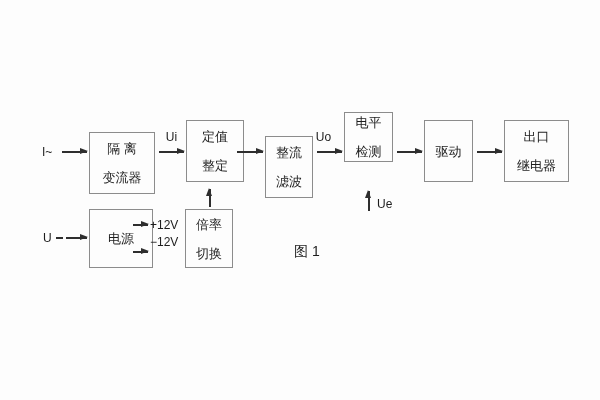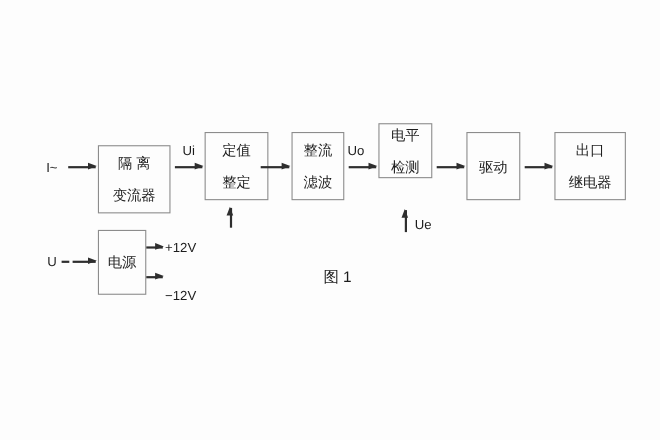--- a/index.html
+++ b/index.html
@@ -85,53 +85,57 @@
   <div class="block" style="left:89px;top:132px;width:66px;height:62px">
     <span class="bl">隔 离</span>
     <span class="bl">变流器</span>
   </div>
 
   <div class="block" style="left:186px;top:120px;width:58px;height:62px">
     <span class="bl">定值</span>
     <span class="bl">整定</span>
   </div>
 
-  <div class="block" style="left:265px;top:120px;width:48px;height:62px">
+  <div class="block" style="left:265px;top:136px;width:48px;height:62px">
     <span class="bl">整流</span>
     <span class="bl">滤波</span>
   </div>
 
   <div class="block" style="left:344px;top:112px;width:49px;height:50px">
     <span class="bl">电平</span>
     <span class="bl">检测</span>
   </div>
 
   <div class="block" style="left:504px;top:120px;width:65px;height:62px">
     <span class="bl">出口</span>
     <span class="bl">继电器</span>
   </div>
 
   <div class="block" style="left:424px;top:120px;width:49px;height:62px">
     <span class="bl">驱动</span>
   </div>
 
-  <div class="block" style="left:89px;top:209px;width:44px;height:59px">
+  <div class="block" style="left:89px;top:209px;width:64px;height:59px">
     <span class="bl">电源</span>
   </div>
 
+  <div class="block" style="left:185px;top:209px;width:48px;height:59px">
+    <span class="bl">倍率</span>
+    <span class="bl">切换</span>
+  </div>
 
 
   <span class="lab" style="left:42px;top:145px">I~</span>
   <span class="lab" style="left:43px;top:231px">U</span>
 
   <span class="lab center" style="left:159px;top:130px;width:25px">Ui</span>
   <span class="lab center" style="left:311px;top:130px;width:25px">Uo</span>
   <span class="lab" style="left:377px;top:197px">Ue</span>
   <span class="lab" style="left:150px;top:218px">+12V</span>
-  <span class="lab" style="left:150px;top:262px">−12V</span>
+  <span class="lab" style="left:150px;top:235px">−12V</span>
 
   <div class="h-arrow" style="left:62px;top:151px;width:25px"></div>
   <div class="h-arrow" style="left:159px;top:151px;width:25px"></div>
   <div class="h-arrow" style="left:237px;top:151px;width:26px"></div>
   <div class="h-arrow" style="left:317px;top:151px;width:25px"></div>
   <div class="h-arrow" style="left:397px;top:151px;width:25px"></div>
   <div class="h-arrow" style="left:477px;top:151px;width:25px"></div>
 
   <div class="dash" style="left:56px;top:237px;width:7px"></div>
   <div class="h-arrow" style="left:66px;top:237px;width:21px"></div>

